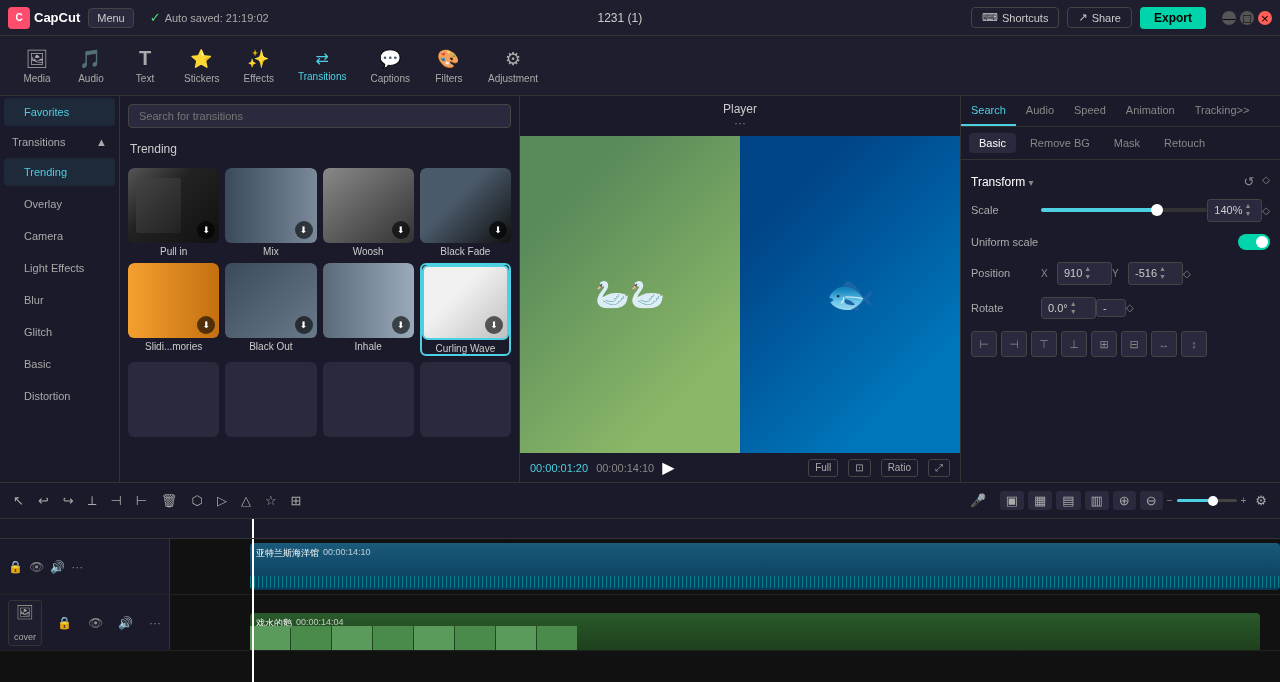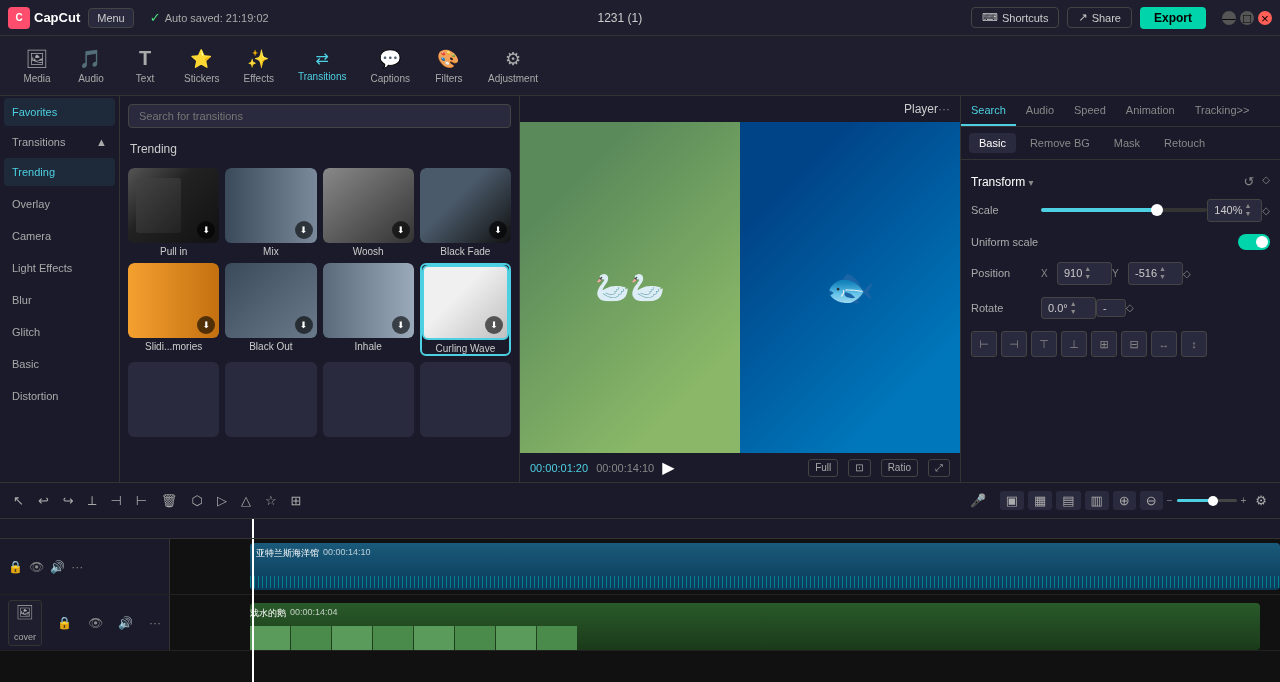--- a/index.html
+++ b/index.html
@@ -27,37 +27,37 @@
     .media-toolbar { display: flex; align-items: center; height: 60px; background: #1e1e2e; border-bottom: 1px solid #333; padding: 0 12px; gap: 4px; }
     .media-tool { display: flex; flex-direction: column; align-items: center; gap: 3px; padding: 6px 10px; cursor: pointer; border-radius: 6px; color: #aaa; font-size: 10px; min-width: 50px; }
     .media-tool.active { color: #4dd0e1; }
     .media-tool-icon { font-size: 18px; }
 
     
     .main-layout { display: flex; height: calc(682px - 36px - 60px - 200px); }
 
     
     .left-panel { width: 120px; background: #1a1a2a; border-right: 1px solid #333; display: flex; flex-direction: column; }
-    .left-panel-item { padding: 8px 8px; cursor: pointer; color: #aaa; font-size: 11px; border-radius: 4px; margin: 2px 4px; }
+    .left-panel-item { padding: 8px 20px; cursor: pointer; color: #aaa; font-size: 11px; border-radius: 4px; margin: 2px 4px; }
     .left-panel-item.active { color: #4dd0e1; background: #1e2a3a; }
     .left-panel-header { padding: 8px 12px; display: flex; justify-content: space-between; align-items: center; cursor: pointer; color: #aaa; font-size: 11px; }
 
     
     .transitions-panel { width: 400px; background: #1a1a2a; border-right: 1px solid #333; display: flex; flex-direction: column; overflow: hidden; }
     .search-bar { padding: 8px; }
     .search-input { width: 100%; background: #2a2a3e; border: 1px solid #444; color: #aaa; padding: 5px 10px; border-radius: 4px; font-size: 11px; }
     .section-title { padding: 6px 10px; color: #ccc; font-size: 12px; font-weight: 500; }
     .grid { display: grid; grid-template-columns: repeat(4, 1fr); gap: 6px; padding: 6px 8px; overflow-y: auto; }
     .grid-item { position: relative; cursor: pointer; border-radius: 6px; overflow: hidden; }
     .grid-label { font-size: 10px; color: #ccc; text-align: center; margin-top: 3px; padding: 0 2px; }
     .selected-item { border: 2px solid #4dd0e1; }
 
     
     .player-panel { flex: 1; background: #111; display: flex; flex-direction: column; }
-    .player-header { display: flex; align-items: center; justify-content: flex-end; padding: 6px 10px; background: #1a1a2a; }
+    .player-header { display: flex; align-items: center; justify-content: center; padding: 6px 10px; background: #1a1a2a; flex-direction: column; }
     .player-title { color: #ccc; font-size: 12px; }
     .player-menu { color: #888; cursor: pointer; }
     .player-screen { flex: 1; display: flex; align-items: center; justify-content: center; background: #000; position: relative; overflow: hidden; }
     .video-split { display: flex; width: 100%; height: 100%; }
     .video-left { flex: 1; background: linear-gradient(135deg, #5a8a5a 20%, #8ab868 80%); display: flex; align-items: center; justify-content: center; overflow: hidden; }
     .video-right { flex: 1; background: linear-gradient(135deg, #004488 20%, #0077bb 80%); display: flex; align-items: center; justify-content: center; overflow: hidden; }
     .player-controls { display: flex; align-items: center; padding: 5px 10px; background: #1a1a2a; gap: 8px; }
     .time-display { color: #4dd0e1; font-size: 11px; }
     .time-total { color: #888; font-size: 11px; }
     .play-btn { background: transparent; border: none; color: #fff; font-size: 16px; cursor: pointer; }
@@ -108,21 +108,21 @@
     .track-audio { color: #888; cursor: pointer; font-size: 12px; }
     .track-more { color: #888; cursor: pointer; font-size: 12px; }
     .track-content { flex: 1; position: relative; overflow: hidden; }
     .track-clip { position: absolute; top: 4px; height: calc(100% - 8px); border-radius: 4px; overflow: hidden; }
     .track1-clip { background: linear-gradient(to bottom, #1a6a8a, #0a4a6a); left: 80px; right: 0; display: flex; align-items: flex-start; padding: 4px 6px; }
     .clip-title { color: #fff; font-size: 9px; white-space: nowrap; }
     .clip-time { color: rgba(255,255,255,0.7); font-size: 9px; margin-left: 4px; }
     .cover-badge { display: flex; flex-direction: column; align-items: center; justify-content: center; background: #1e1e2e; border: 1px solid #333; border-radius: 3px; padding: 3px 5px; cursor: pointer; }
     .cover-icon { font-size: 14px; color: #aaa; }
     .cover-text { font-size: 9px; color: #aaa; margin-top: 12px; }
-    .track-row2-clip { position: absolute; top: 8px; height: calc(100% - 8px); background: linear-gradient(to bottom, #3a6a3a, #1a4a1a); left: 80px; right: 40px; border-radius: 4px; overflow: hidden; display: flex; align-items: flex-start; padding: 4px 0; }
+    .track-row2-clip { position: absolute; top: 18px; height: calc(100% - 8px); background: linear-gradient(to bottom, #3a6a3a, #1a4a1a); left: 80px; right: 40px; border-radius: 4px; overflow: hidden; display: flex; align-items: flex-start; padding: 4px 6px; }
 
     
     .goose-img { width: 120px; height: 100px; font-size: 60px; display: flex; align-items: center; justify-content: center; }
     .ray-img { width: 120px; height: 100px; font-size: 50px; display: flex; align-items: center; justify-content: center; }
 
     
     .thumb-pullin-bg { 
       background: linear-gradient(135deg, #555 0%, #222 40%, #111 100%);
       width: 100%; height: 75px; border-radius: 6px; position: relative; overflow: hidden;
     }

